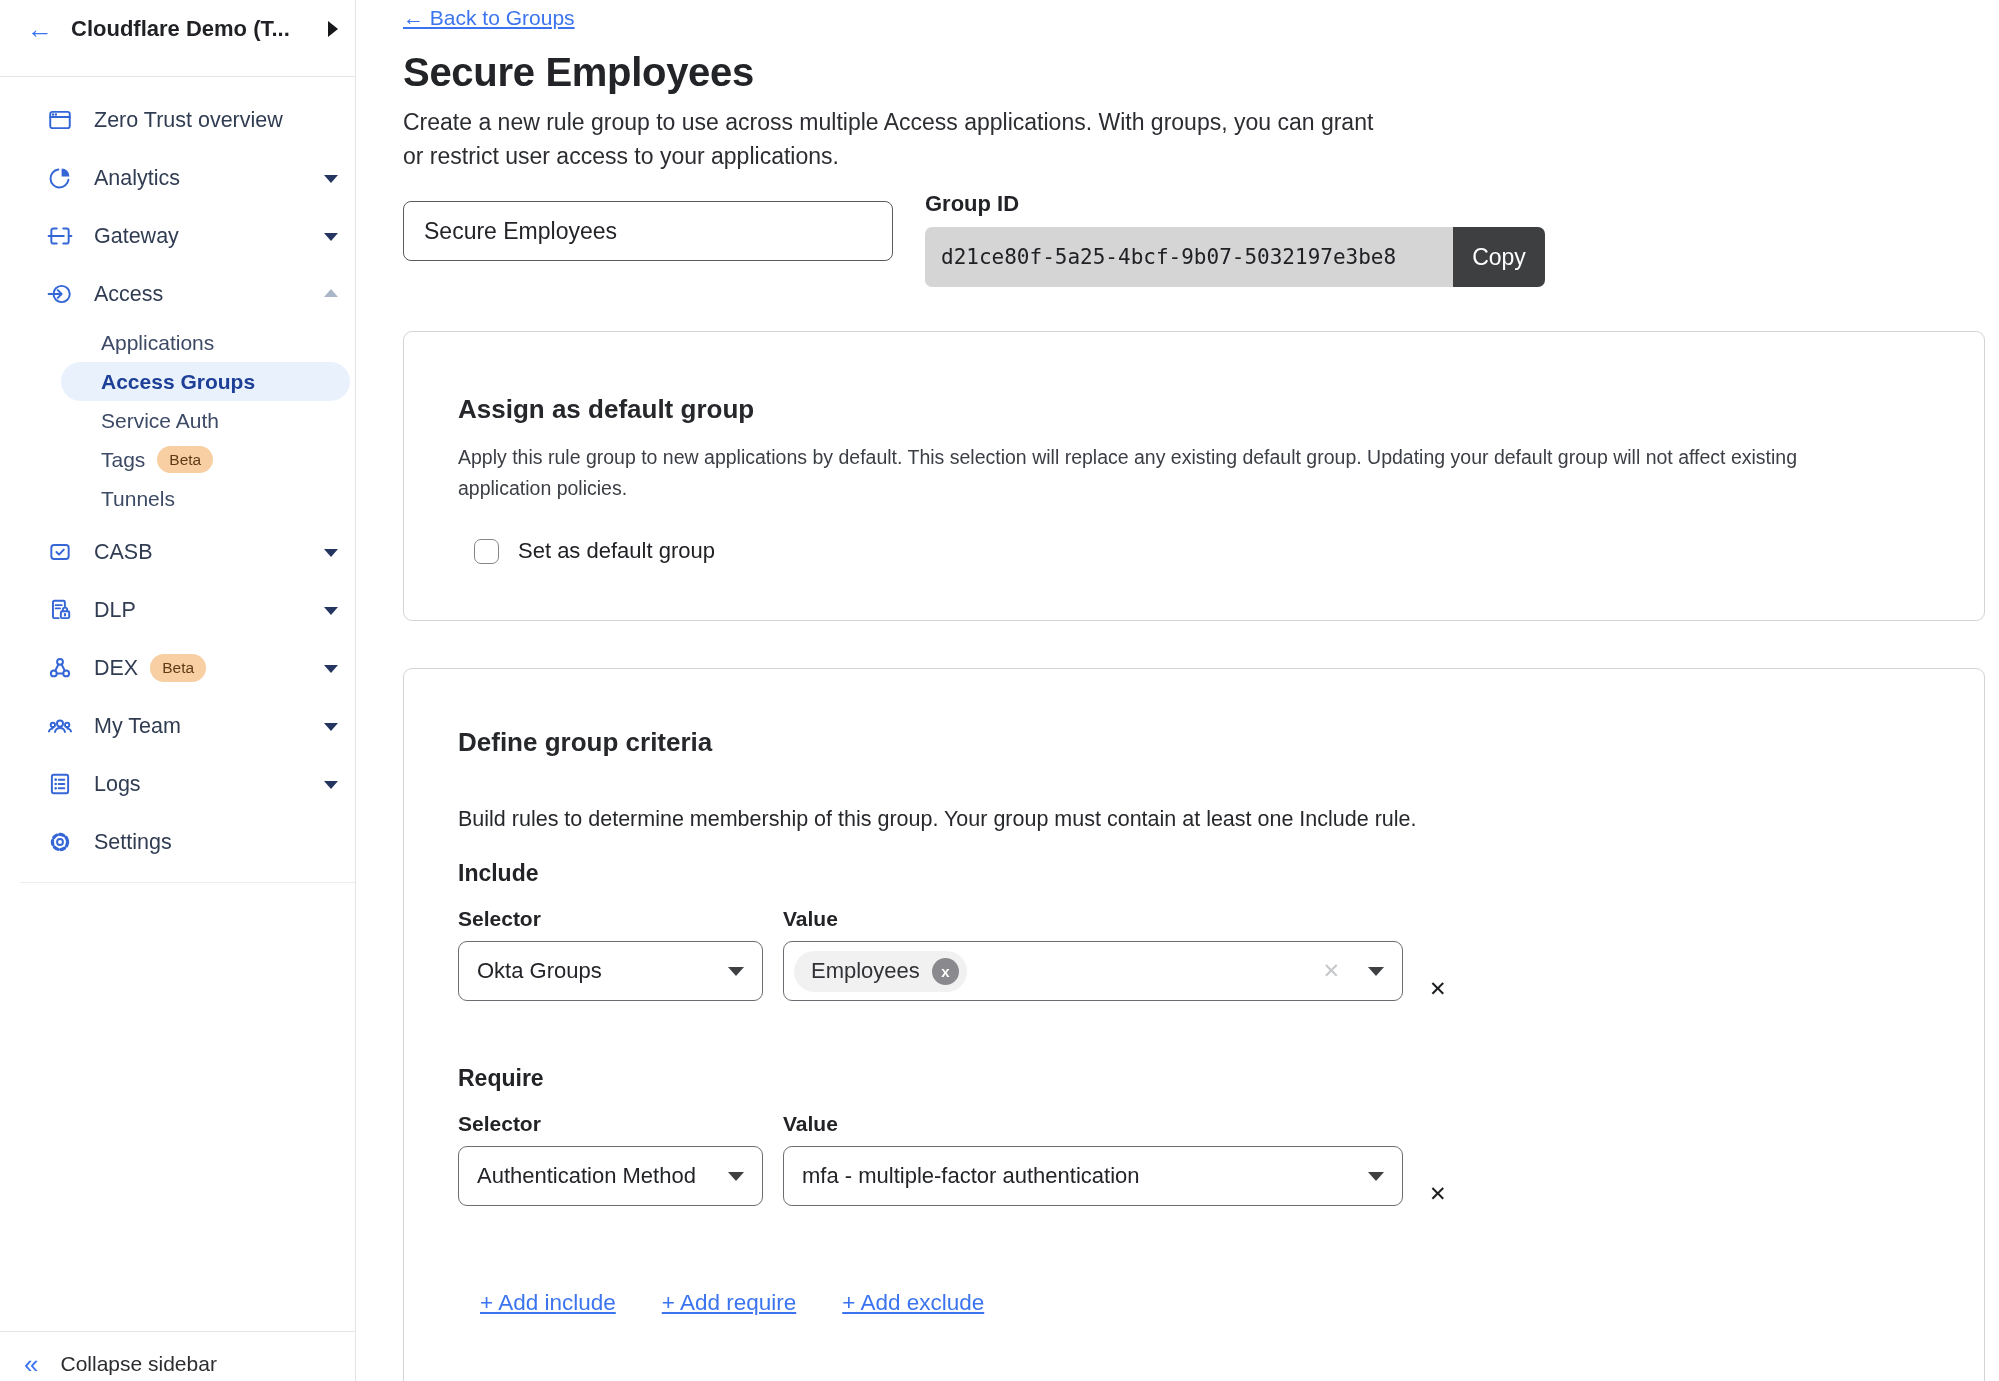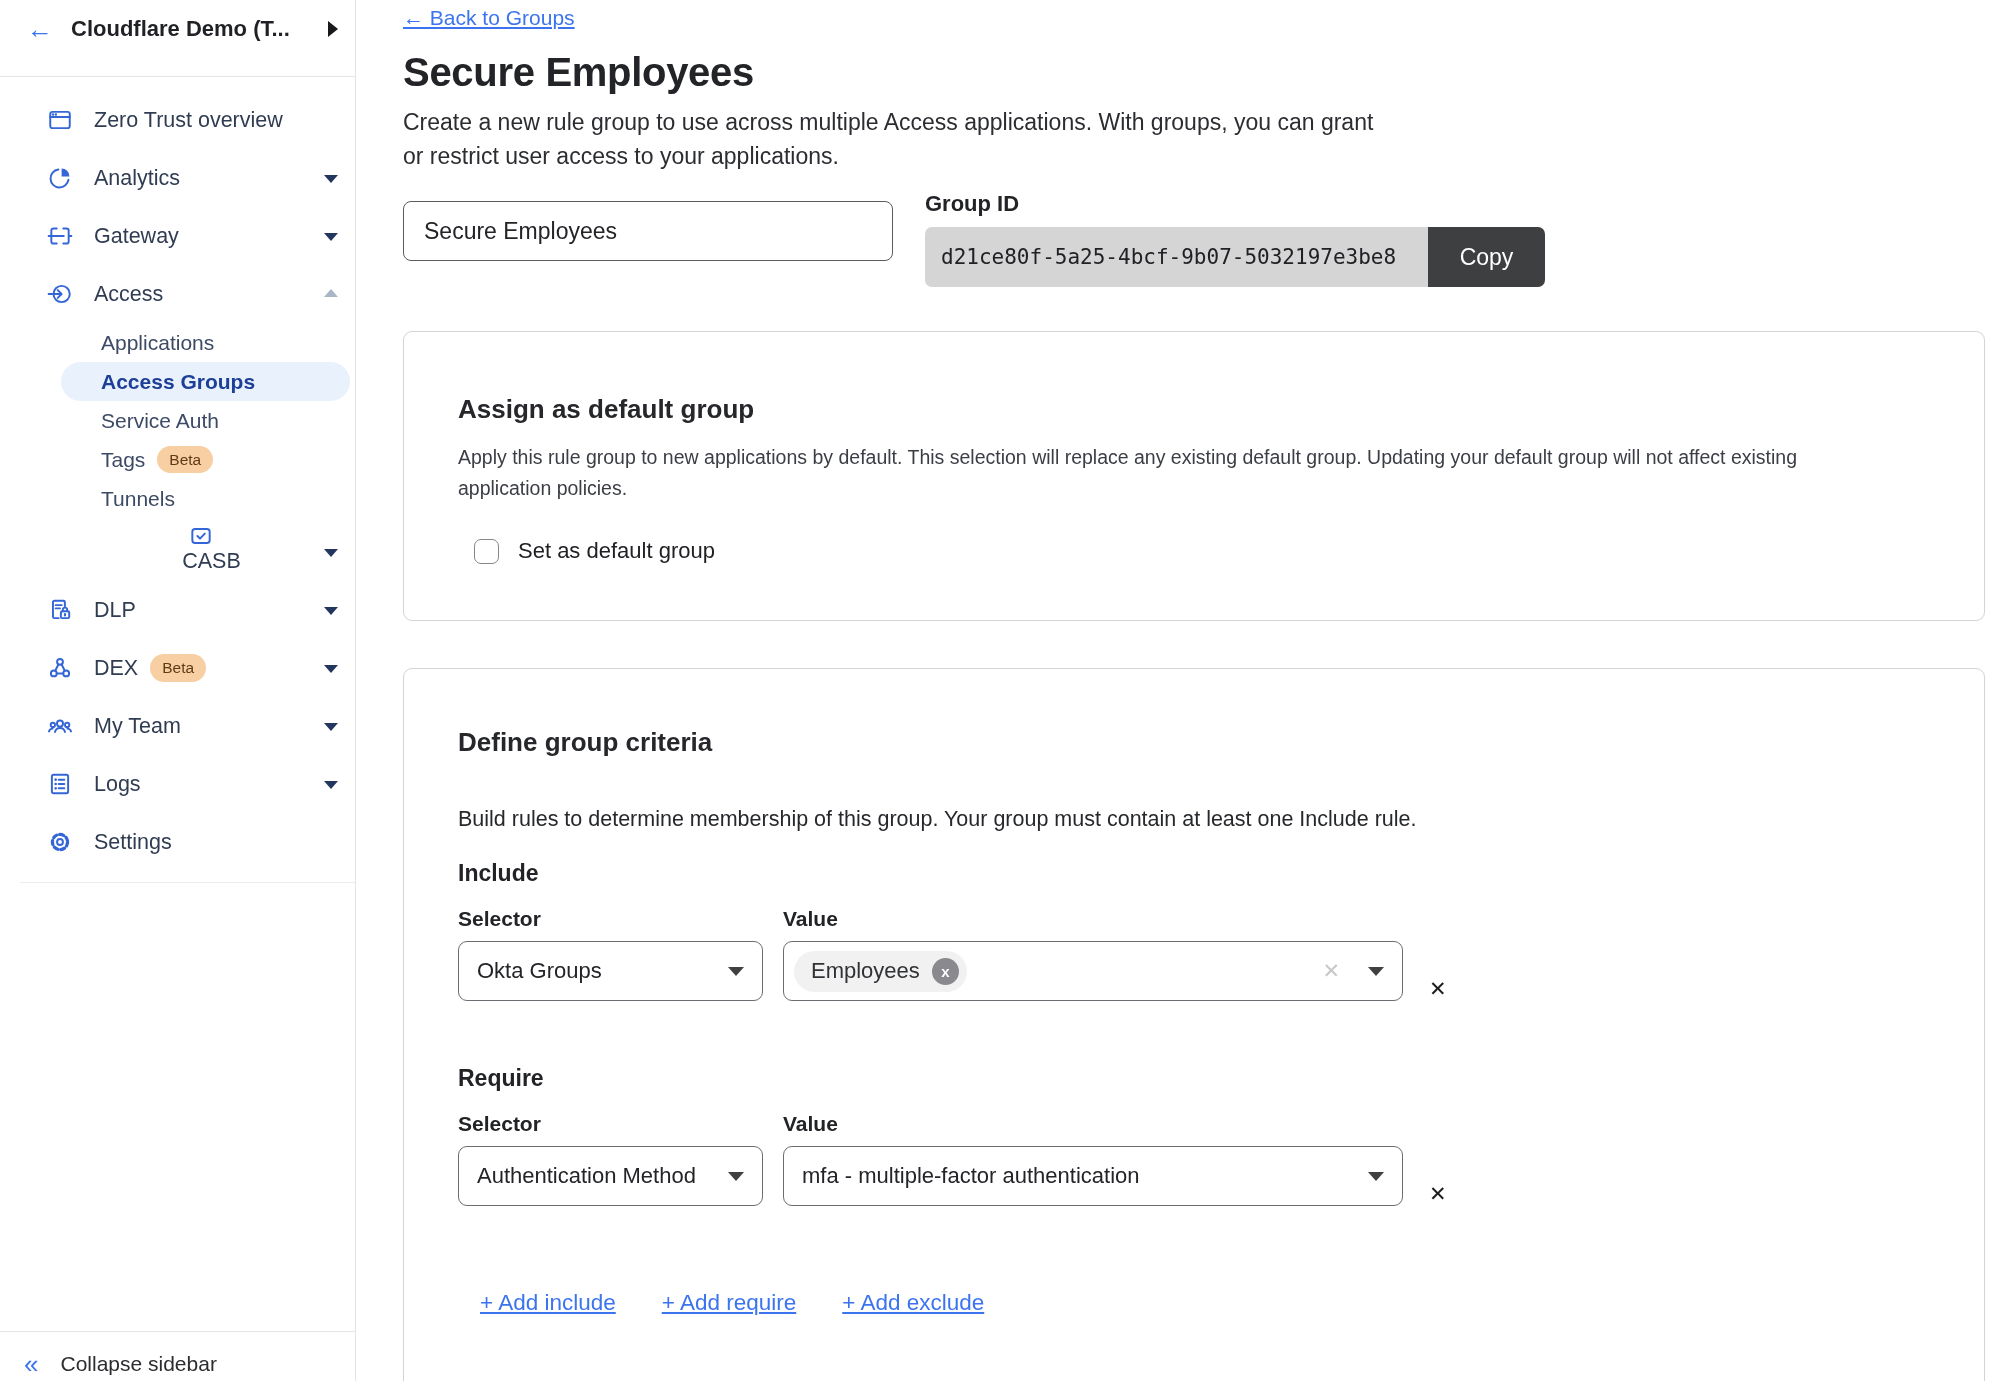--- a/index.html
+++ b/index.html
@@ -54,21 +54,21 @@
   }
   .sb-subitem.active {
     margin:0 5px 0 41px; padding-left:40px;
     background:#e9f1fc; border-radius:999px;
     color:#1d3f97; font-weight:700;
   }
   .badge {
     margin-left:12px; background:#f8cfa2; color:#5e3b16;
     font-size:15.5px; line-height:1; padding:6px 12px; border-radius:999px; font-weight:400;
   }
-  .after-sub { margin-top:5px;flex-direction:column; }
+  .after-sub { margin-top:5px; }
   .nav-end { border-bottom:1px solid #ececec; margin-top:11px; }
   .sb-footer {
     border-top:1px solid #e5e5e5; height:50px;
     display:flex; align-items:center; padding:14px 0 0 24px; cursor:pointer;
   }
   .collapse-ic { color:#3b74ee; font-size:26px; line-height:1; }
   .collapse-lab { font-size:21px; color:#2c2d30; margin-left:22px; }
 
   svg.icn { stroke:#3566d6; fill:none; stroke-width:1.8; stroke-linecap:round; stroke-linejoin:round; }
 
@@ -90,21 +90,21 @@
     font-size:23px; color:#232428; padding:0 20px;
     font-family:"Liberation Sans", sans-serif; outline:none; background:#fff;
   }
   .gid-box { display:flex; margin-top:10px; height:60px; border-radius:7px; overflow:hidden; }
   .gid-val {
     flex:1; background:#d5d5d6; color:#202124;
     font-family:"DejaVu Sans Mono", monospace; font-size:21px;
     display:flex; align-items:center; padding:0 16px; white-space:nowrap;
   }
   .copy-btn {
-    width:117px; background:#3e3f41; color:#ffffff; border:none;
+    width:92px; background:#3e3f41; color:#ffffff; border:none;
     font-size:23px; cursor:pointer; font-family:"Liberation Sans", sans-serif;
   }
 
   .card {
     width:1582px; background:#fff;
     border:1px solid #d4d4d4; border-radius:9px;
   }
   .card1 { margin-top:44px; padding:60px 54px 56px; }
   .card h2 { font-size:26px; font-weight:700; color:#26272a; line-height:34px; }
   .card1 p { font-size:19.5px; line-height:31px; color:#3b3e44; margin-top:16px; white-space:pre-line; }

